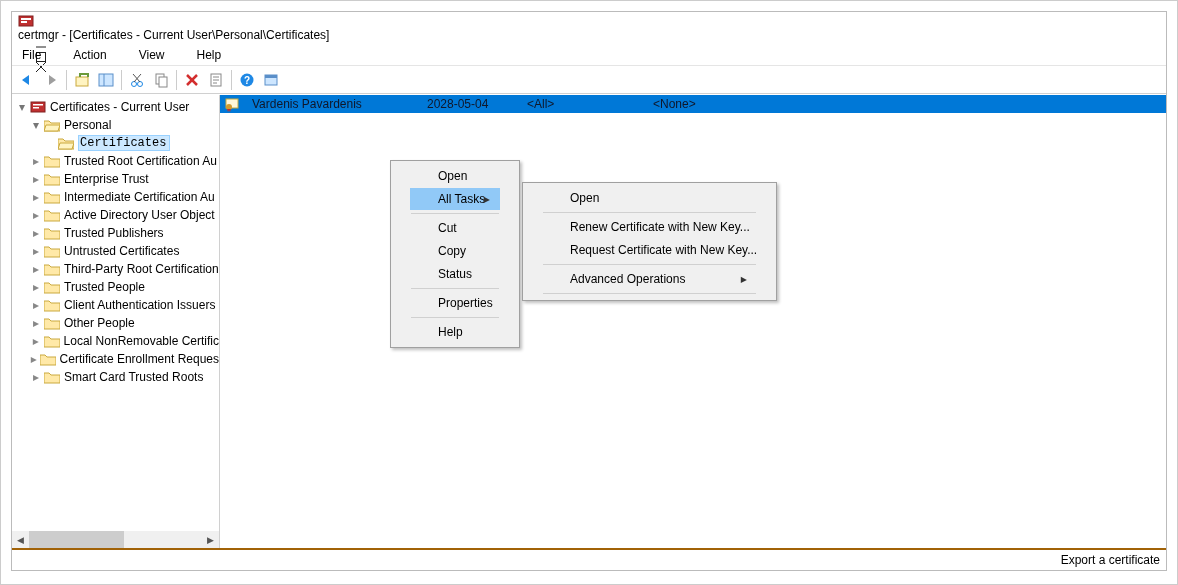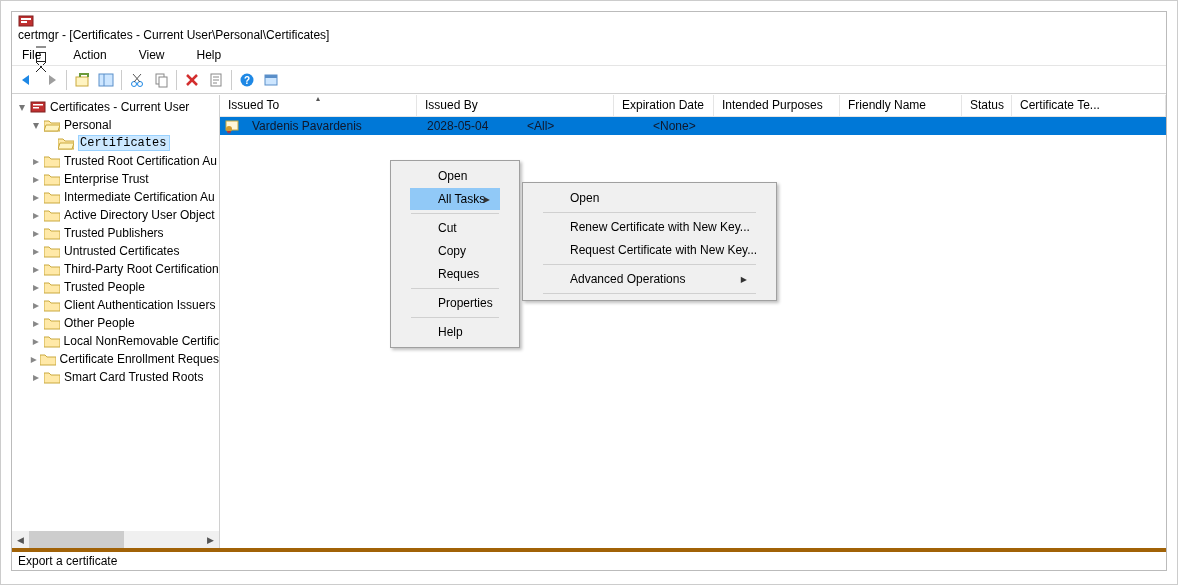--- a/index.html
+++ b/index.html
@@ -28,21 +28,21 @@
   .hscroll .arrow { width:17px; height:17px; background:#f0f0f0; display:flex; align-items:center; justify-content:center; color:#555; font-size:9px;}
   .list { flex: 1; display: flex; flex-direction: column; overflow:hidden;}
   .list-header { height: 22px; display: flex; border-bottom: 1px solid #e5e5e5; }
   .list-header .col { padding: 3px 8px; border-right: 1px solid #e5e5e5; font-size: 12px; white-space: nowrap; overflow: hidden; position: relative;}
   .sort-caret { position:absolute; top:-1px; left:50%; transform:translateX(-50%); font-size:8px; color:#555;}
   .list-rows { flex: 1; position: relative; }
   .row { height: 18px; display: flex; align-items: center; }
   .row.sel { background: #0078d7; color: #0f172a; }
   .row .cell { padding: 0 8px; white-space: nowrap; overflow: hidden;}
   .row .certicon { width: 16px; height:16px; margin-left: 4px; margin-right: 4px; display:inline-flex; align-items:center; }
-  .statusbar { height: 22px; border-top: 4px solid #a16207; display: flex; align-items: center; padding: 0 6px; }
+  .statusbar { height: 22px; border-top: 2px solid #a16207; display: flex; align-items: center; padding: 0 6px; justify-content: flex-end; }
   
   .ctxmenu { position: absolute; background: #f0f0f0; border: 1px solid #a0a0a0; box-shadow: 2px 2px 3px rgba(0,0,0,0.25); padding: 3px 19px; font-size: 12px; }
   .ctxmenu .item { height: 22px; display: flex; align-items: center; padding: 0 30px 0 28px; white-space: nowrap; cursor: default; position: relative; margin: 1px 0;}
   .ctxmenu .item.hl { background: #91c9f7; }
   .ctxmenu .subarrow { position:absolute; right:10px; font-size:8px; color:#333;}
   .ctxmenu .divider { height:1px; background:#d0d0d0; margin:3px 1px; }
 
   
   .fld { width:16px; height:14px; }
 </style>
@@ -279,29 +279,20 @@
       <div class="hscroll">
         <div class="arrow">◀</div>
         <div class="track">
               <div class="thumb"></div>
             </div>
         <div class="arrow">▶</div>
       </div>
     </div>
 
     <div class="list">
-      <div class="list-header">
-        <div class="col" style="width:197px"><span>Issued To</span><span class="sort-caret">▴</span></div>
-        <div class="col" style="width:197px">Issued By</div>
-        <div class="col" style="width:100px">Expiration Date</div>
-        <div class="col" style="width:126px">Intended Purposes</div>
-        <div class="col" style="width:122px">Friendly Name</div>
-        <div class="col" style="width:50px">Status</div>
-        <div class="col" style="flex:1">Certificate Te...</div>
-      </div>
       <div class="list-rows">
         <div class="row sel">
           <span class="certicon">
                 <svg width="16" height="16">
                   <rect x="2" y="3" width="12" height="9" fill="#fff7d9" stroke="#caa93e"></rect>
                   <circle cx="5" cy="11" r="3" fill="#d19b2f"></circle>
                   <path d="M3 13 L4 16 L5 14 L6 16 L7 13" fill="#c03030"></path>
                 </svg>
               </span>
           <span class="cell" style="width:175px">Vardenis Pavardenis</span>
@@ -329,21 +320,21 @@
           <span class="subarrow">▶</span>
         </div>
     <div class="divider"></div>
     <div class="item">
           <span>Cut</span>
         </div>
     <div class="item">
           <span>Copy</span>
         </div>
     <div class="item">
-          <span>Reques</span>
+          <span>Status</span>
         </div>
     <div class="divider"></div>
     <div class="item">
           <span>Properties</span>
         </div>
     <div class="divider"></div>
     <div class="item">
           <span>Help</span>
         </div>
   </div>

